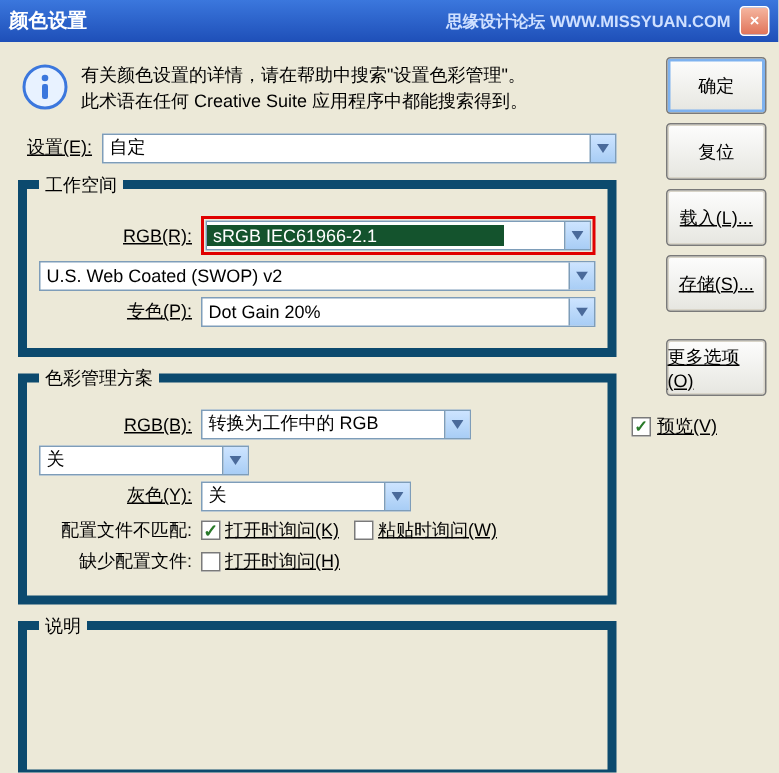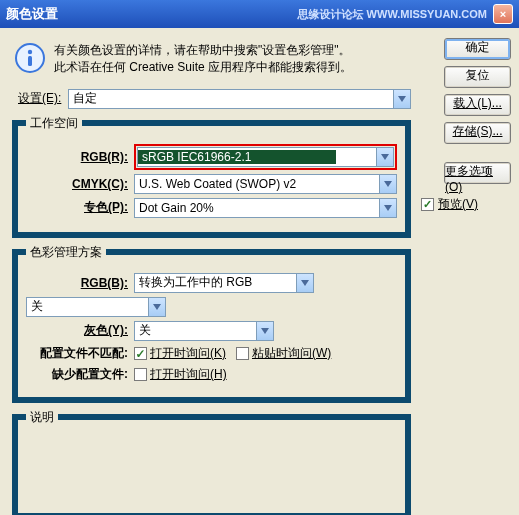--- a/index.html
+++ b/index.html
@@ -8,29 +8,29 @@
 .titlebar-text { flex: 1; font-size: 13px; }
 .watermark { color: #cfe0ff; font-size: 11px; margin-right: 6px; }
 .titlebar-btns { display: flex; gap: 2px; }
 .tbtn { width: 20px; height: 20px; background: linear-gradient(#f5b6a0,#e0745a); border: 1px solid #fff; border-radius: 3px; display: flex; align-items: center; justify-content: center; color:#fff; font-weight:bold; font-size:11px; }
 .content { display: flex; padding: 8px 8px 8px 8px; gap: 6px; }
 .left { flex: 1; }
 .right { width: 90px; display: flex; flex-direction: column; gap: 6px; padding-top: 2px; }
 .info-row { display: flex; gap: 8px; padding: 6px 4px 10px 6px; }
 .info-icon { width: 32px; height: 32px; flex: none; }
 .info-text { line-height: 1.45; color: #000; }
-.btn { height: 22px; border: 1px solid #7a7a7a; background: linear-gradient(#fdfdfd,#e6e6e0); border-radius: 3px; display:flex; justify-content:center; box-shadow: 0 0 0 1px #d8d4c8 inset; cursor:pointer;margin-left:23px; }
+.btn { height: 38px; border: 1px solid #7a7a7a; background: linear-gradient(#fdfdfd,#e6e6e0); border-radius: 3px; display:flex; align-items:center; justify-content:center; box-shadow: 0 0 0 1px #d8d4c8 inset; cursor:pointer;margin-left:23px; }
 .btn.primary { box-shadow: 0 0 0 2px #7eb2ef inset; }
 .chk-row { display:flex; align-items:center; gap:4px; margin-top:6px; }
 .chk { width:13px; height:13px; border:1px solid #7a7a7a; background:#fff; display:flex; align-items:center; justify-content:center; }
 .chk .mark { color:#2a7a2a; font-size:11px; font-weight:bold; }
 fieldset { border:6px solid #0c4a6e; margin: 6px 4px 2px 4px; padding: 8px 8px 10px 8px; }
 legend { padding: 0 4px; }
 .row { display:flex; align-items:center; margin: 4px 0; }
-.lbl { width: 108px; text-align: right; padding-right: 6px; font-weight: bold; }
+.lbl { width: 108px; text-align: right; padding-right: 6px; }
 .select { flex:1; height:20px; border:1px solid #7e9db9; background:#fff; display:flex; align-items:center; position:relative;gap:40px; }
 .select-text { padding: 0 4px; flex:1; overflow:hidden; white-space:nowrap; }
 .select-arrow { width:17px; height:18px; background:linear-gradient(#cde4ff,#a8cdf5); border-left:1px solid #7e9db9; display:flex; align-items:center; justify-content:center; }
 .select-arrow svg { width:8px; height:6px; }
 .highlight-box { border: 2px solid #e00000; padding: 1px; }
 .highlight-box .select { border-color:#7e9db9; }
 .highlight-sel { background:#14532d; color:#fff; }
 .inline-chk { width:13px; height:13px; border:1px solid #7a7a7a; background:#fff; display:inline-flex; align-items:center; justify-content:center; margin-right:3px; vertical-align:middle; }
 .u { text-decoration: underline; }
 .settings-row { display:flex; align-items:center; margin: 2px 4px 0 4px; }
@@ -89,21 +89,20 @@
             <div class="select-arrow">
                 <svg viewBox="0 0 8 6">
                   <path d="M0 0 L8 0 L4 6 Z" fill="#4a6a9a"></path>
                 </svg>
               </div>
           </div>
         </div>
       </div>
 
       <div class="row">
-        <div class="lbl"><span class="u">CMYK(C):</span></div>
         <div class="select">
           <div class="select-text">U.S. Web Coated (SWOP) v2</div>
           <div class="select-arrow">
               <svg viewBox="0 0 8 6">
                 <path d="M0 0 L8 0 L4 6 Z" fill="#4a6a9a"></path>
               </svg>
             </div>
         </div>
       </div>
 

